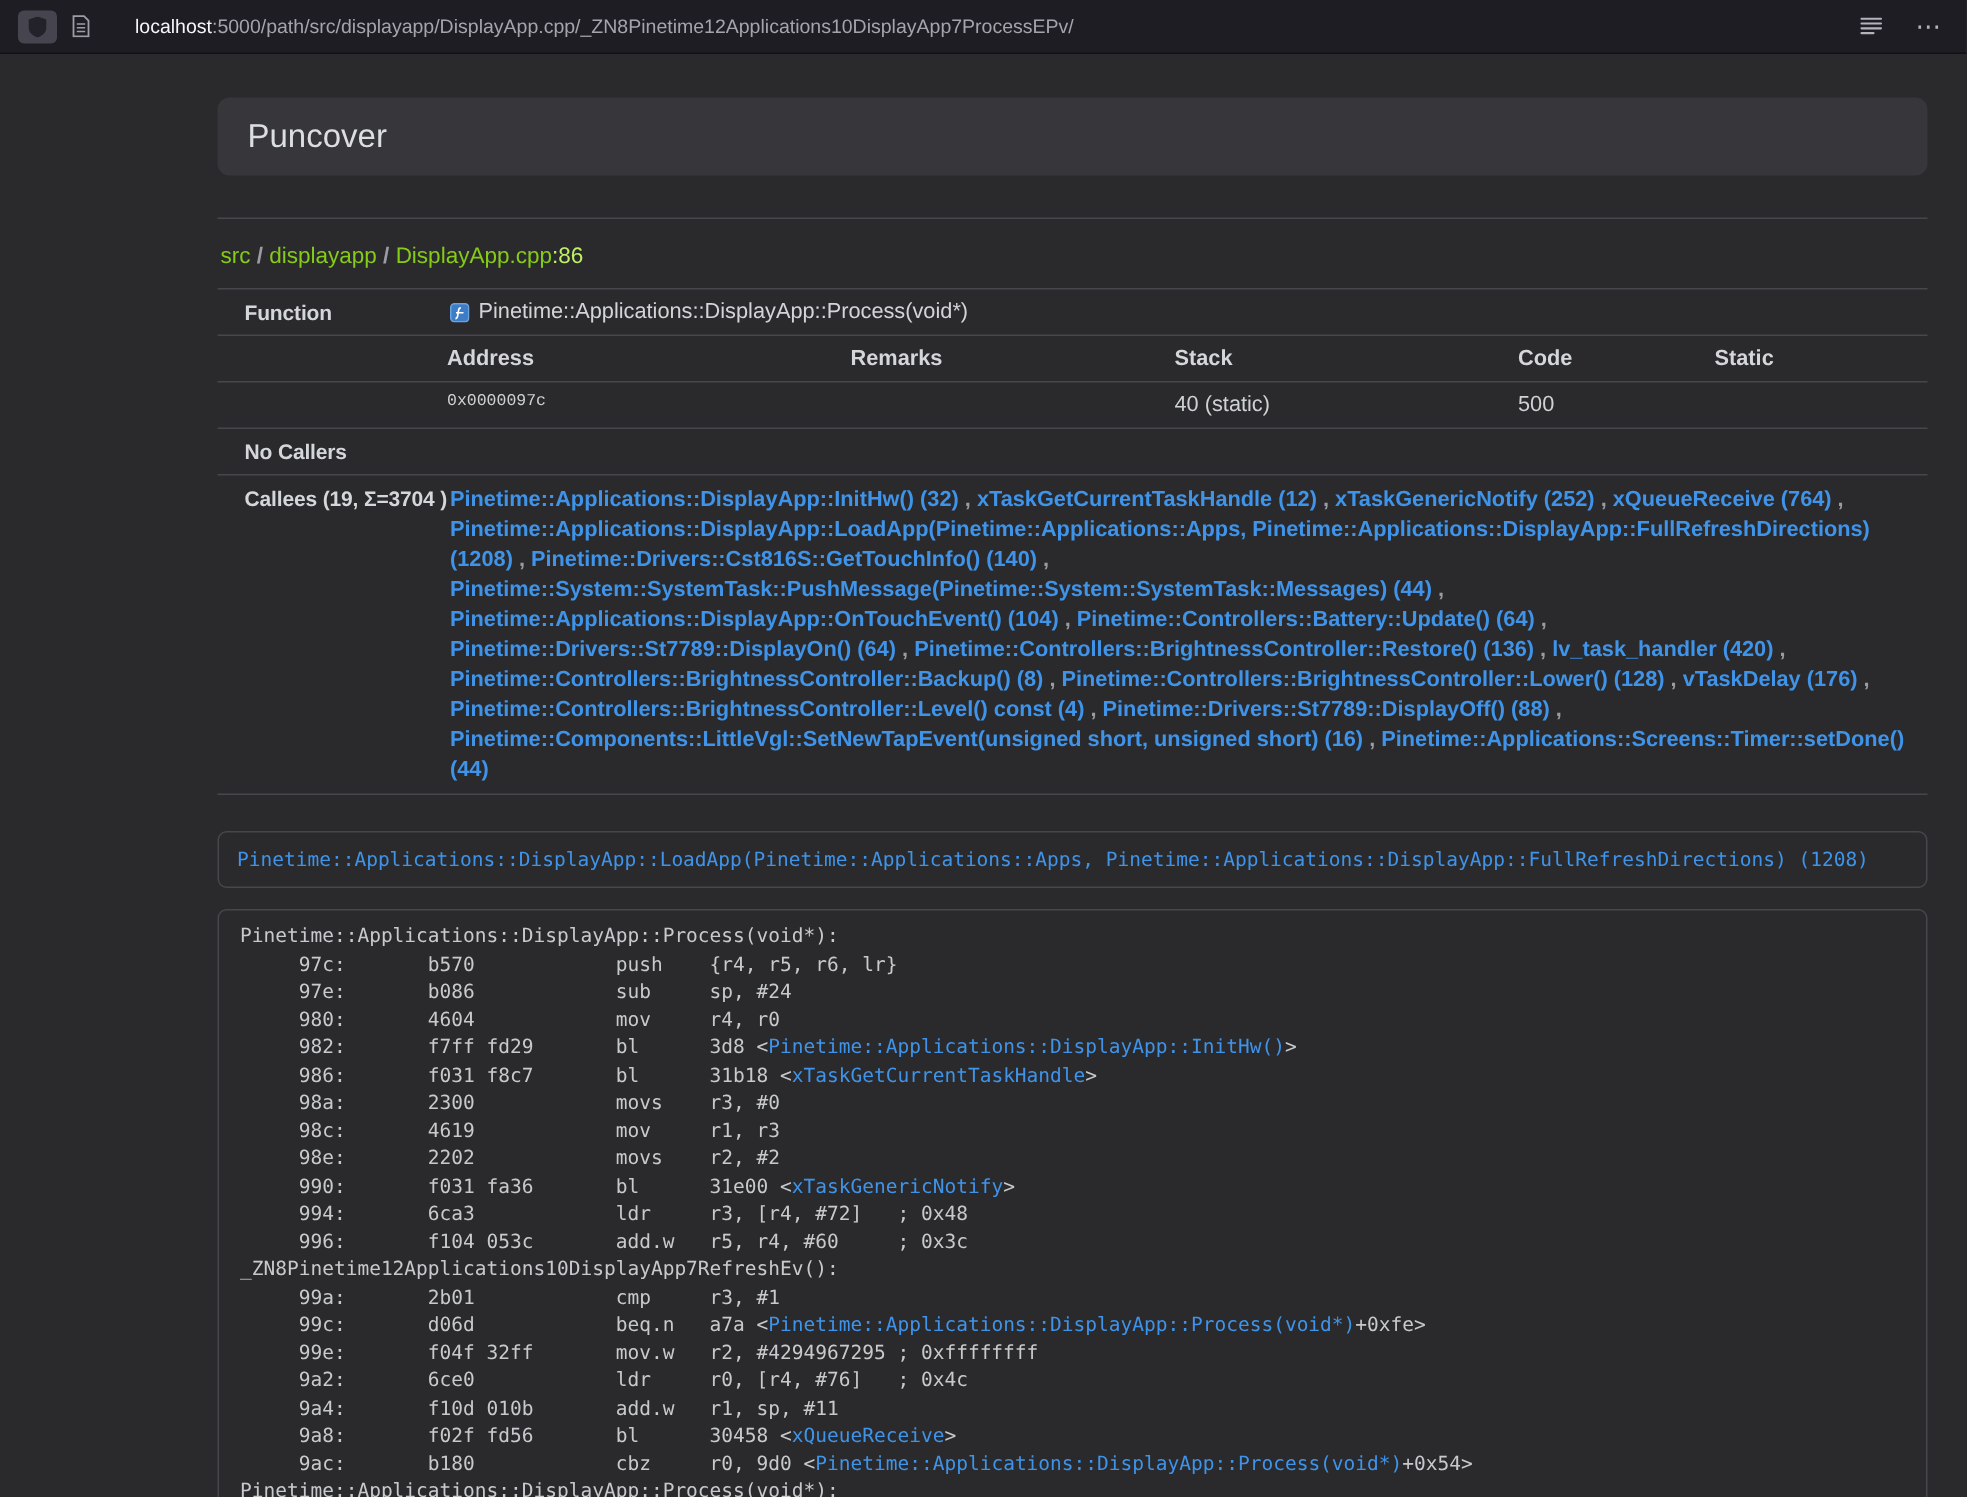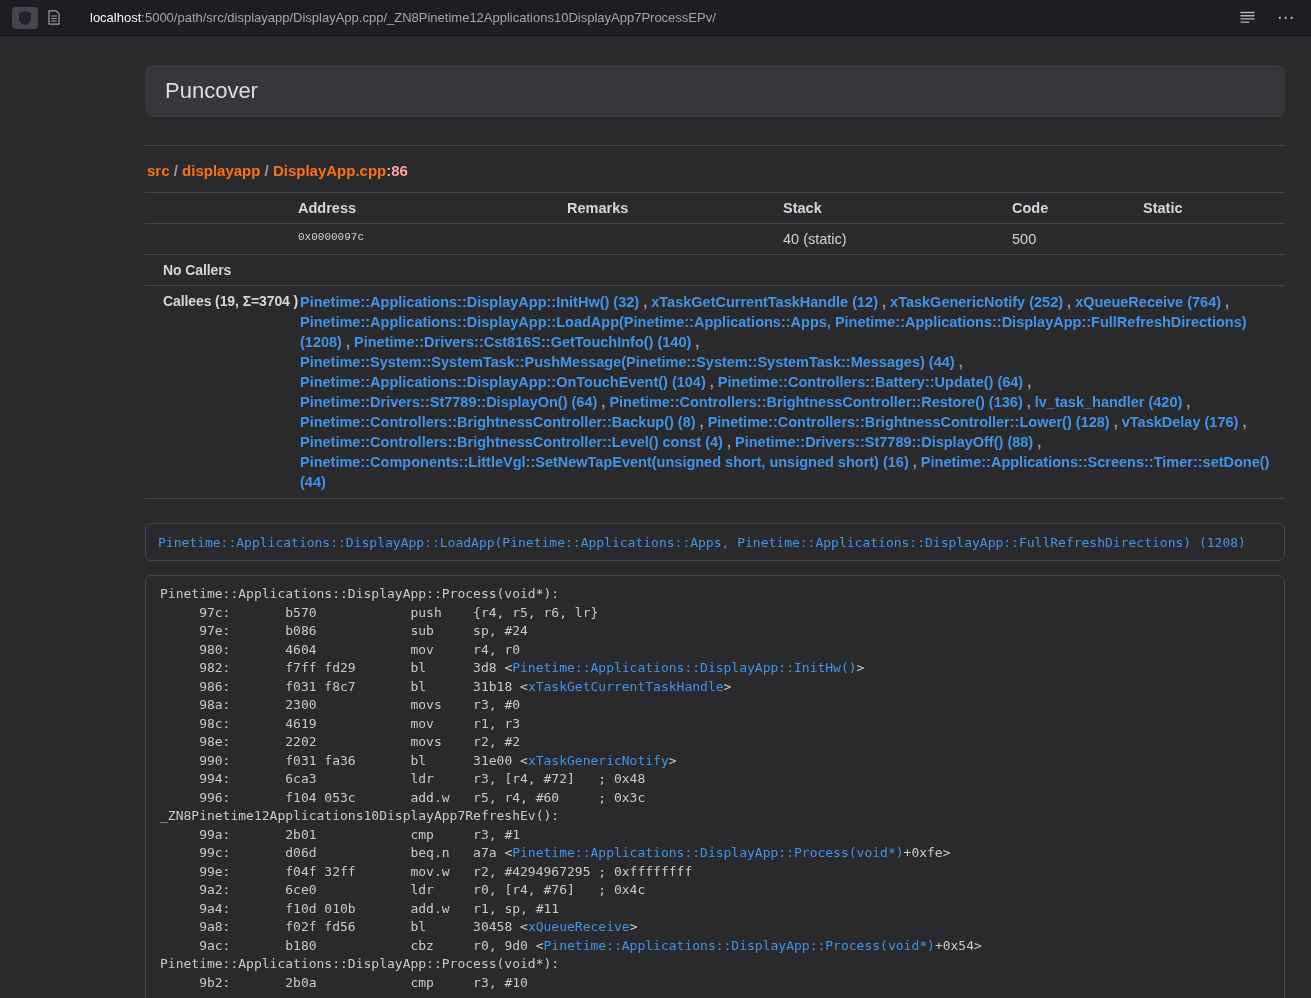--- a/index.html
+++ b/index.html
@@ -15,23 +15,23 @@
   .tb-right{margin-left:auto;display:flex;align-items:center;gap:22px;padding-right:4px;}
   .more-icon{color:#b4b3bc;font-size:17px;letter-spacing:1px;line-height:1;}
 
   
   .container{width:1140px;margin-left:145px;}
   .jumbotron{margin-top:29px;background:#37373b;border-radius:8px;padding:12px 20px;}
   .jumbotron h1{margin:0;font-size:22px;font-weight:500;color:#dcdfe2;line-height:28px;}
   hr.divider{border:none;border-top:1px solid #46464c;margin:28px 0 0 0;}
 
   .breadcrumb{margin:16px 0 0 2px;font-size:15px;}
-  .bc-link{color:#f97316;font-weight:700;text-decoration:none;cursor:pointer;}
+  .bc-link{color:#84cc16;font-weight:400;text-decoration:none;cursor:pointer;}
   .bc-sep{color:#9b9ba3;font-weight:700;}
-  .bc-suffix{color:#fca5a5;font-weight:700;}
+  .bc-suffix{color:#bef264;font-weight:400;}
 
   .sym-table{margin-top:13px;border-top:1px solid #46464c;}
   .sym-row{display:grid;grid-template-columns:145px 1fr;border-bottom:1px solid #46464c;}
   .label-cell{padding:7px 4px 7px 18px;font-size:14px;font-weight:700;color:#d4d7da;white-space:nowrap;letter-spacing:-0.1px;}
   .fn-cell{padding:7px 10px;display:flex;align-items:center;gap:6px;font-size:14.5px;color:#d2d5d8;}
   .stats-grid{display:grid;grid-template-columns:269px 216px 229px 131px 1fr;}
   .stat-cell{padding:7px 8px;font-size:14.5px;}
   .stat-h{font-weight:700;color:#d4d7da;}
   .stat-v{color:#cfd2d5;}
   .mono{font-family:Liberation Mono, monospace;font-size:11px;}
@@ -78,20 +78,30 @@
   <section class="jumbotron">
     <h1>Puncover</h1>
   </section>
 
   <hr class="divider">
 
   <nav class="breadcrumb"><a class="bc-link">src</a><span class="bc-sep"> / </span><a class="bc-link">displayapp</a><span class="bc-sep"> / </span><a class="bc-link">DisplayApp.cpp</a><span class="bc-suffix">:86</span></nav>
 
   <div class="sym-table">
 
+    <div class="sym-row">
+      <div class="label-cell">Function</div>
+      <div class="fn-cell">
+        <svg width="13" height="13" viewBox="0 0 13 13" style="flex:0 0 auto;">
+          <rect x="0.5" y="0.5" width="12" height="12" rx="2.5" fill="#3d7dc8" stroke="#6ba3dd"></rect>
+          <path d="M4 6.5h5 M7.2 3.2c-1.4 0-1.4 1.1-1.6 2.2l-0.5 3.2c-0.2 1.1-0.4 1.8-1.5 1.8" stroke="#ffffff" stroke-width="1.1" fill="none"></path>
+        </svg>
+        <span>Pinetime::Applications::DisplayApp::Process(void*)</span>
+      </div>
+    </div>
 
     <div class="sym-row">
       <div class="label-cell empty-cell"></div>
       <div class="stats-grid">
         <div class="stat-cell stat-h">Address</div>
         <div class="stat-cell stat-h">Remarks</div>
         <div class="stat-cell stat-h">Stack</div>
         <div class="stat-cell stat-h">Code</div>
         <div class="stat-cell stat-h">Static</div>
       </div>

